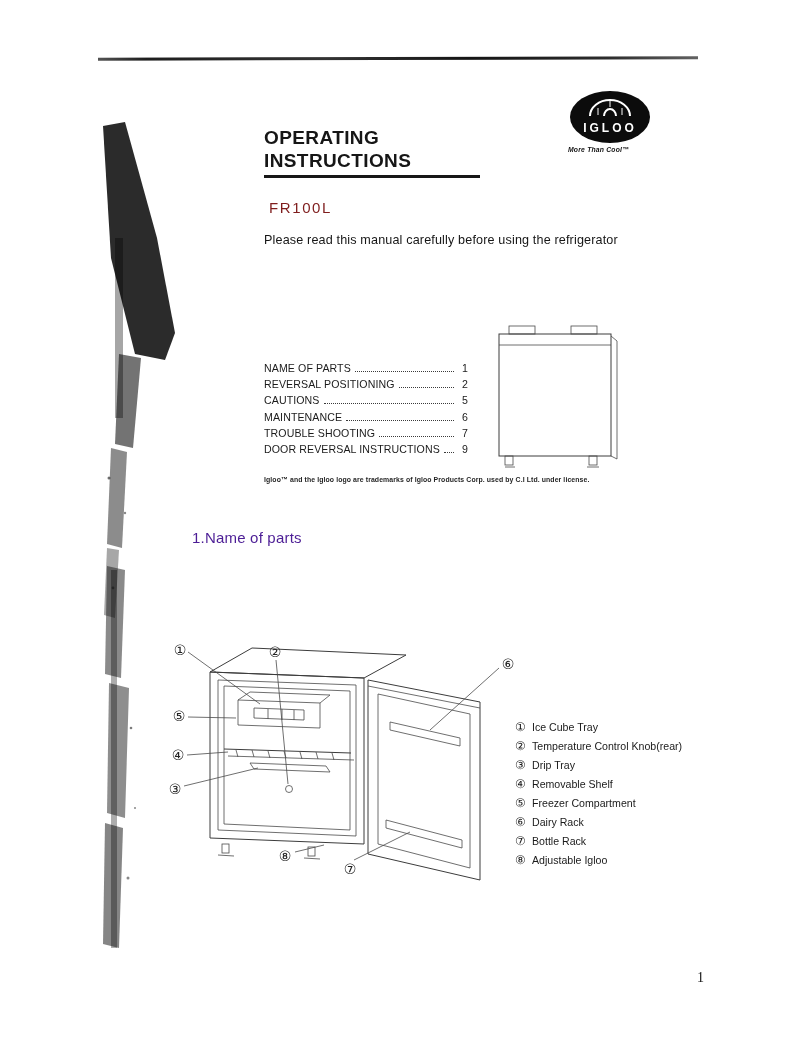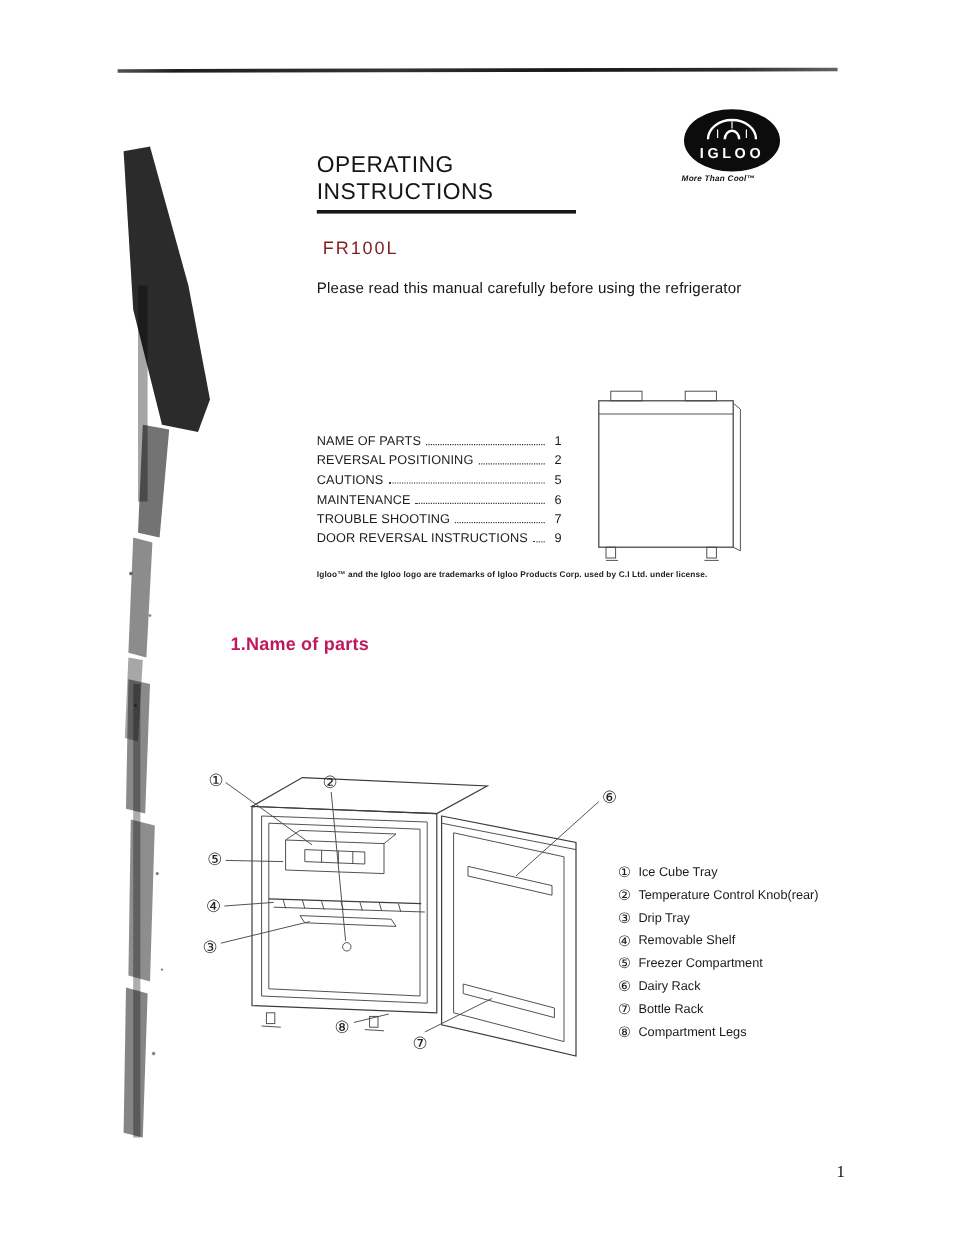--- a/index.html
+++ b/index.html
@@ -18,21 +18,21 @@
   .scanline-top{
     left:98px;top:57px;width:600px;height:3px;
     background:linear-gradient(90deg,#444 0%,#0a0a0a 8%,#222 38%,#000 62%,#1a1a1a 85%,#555 100%);
     transform:rotate(-0.12deg);
     opacity:.92;
   }
 
   
   .title{
     left:264px;top:126px;
-    font-size:19px;font-weight:normal;letter-spacing:.4px;
+    font-size:19px;font-weight:bold;letter-spacing:.4px;
     line-height:23px;color:#161616;
   }
   .title-underline{left:264px;top:175px;width:216px;height:3px;background:#171717;}
   .model{left:269px;top:199px;font-size:15px;letter-spacing:1.6px;font-weight:500;color:#7f1d1d;}
   .notice{left:264px;top:233px;font-size:12.6px;font-weight:400;letter-spacing:.15px;white-space:nowrap;color:#161616;}
   .logo-wrap{left:568px;top:90px;width:84px;text-align:left;}
   .logo-tagline{
     margin-top:2px;font-size:6.8px;font-style:italic;font-weight:bold;
     letter-spacing:.2px;color:#111;
   }
@@ -40,21 +40,21 @@
   
   .toc{left:264px;top:362px;width:204px;}
   .toc-row{display:flex;align-items:baseline;height:16.2px;font-size:10.6px;font-weight:500;color:#1b1b1b;letter-spacing:.1px;}
   .toc-label{white-space:nowrap;text-align:center;}
   .toc-leader{flex:1;border-bottom:1px dotted #3a3a3a;margin:0 4px 3px 4px;min-width:10px;}
   .toc-page{width:10px;text-align:right;}
 
   .trademark{left:264px;top:476px;font-size:6.9px;font-weight:bold;letter-spacing:.1px;white-space:nowrap;color:#1f1f1f;}
 
   
-  .section-title{left:192px;top:529px;font-size:15px;font-weight:bold;color:#be185d;letter-spacing:.2px;}
+  .section-title{left:192px;top:529px;font-size:15px;font-weight:normal;color:#4c1d95;letter-spacing:.2px;}
   .legend{left:515px;top:717px;width:180px;}
   .legend-row{display:flex;align-items:center;height:19px;font-size:10.6px;font-weight:500;color:#1a1a1a;white-space:nowrap;}
   .legend-num{width:17px;font-size:12px;}
   .page-num{left:697px;top:970px;font-family:"Liberation Serif", serif;font-size:14px;color:#111;}
 
   svg{display:block;}
   .lw{stroke:#3c3c3c;stroke-width:1;fill:none;}
   .lw2{stroke:#4a4a4a;stroke-width:.8;fill:none;}
   .callout{font-family:"DejaVu Sans", sans-serif;font-size:14px;fill:#222;}
 </style>
@@ -247,19 +247,19 @@
     <div class="legend-row">
       <span class="legend-num">⑥</span>
       <span>Dairy Rack</span>
     </div>
     <div class="legend-row">
       <span class="legend-num">⑦</span>
       <span>Bottle Rack</span>
     </div>
     <div class="legend-row">
       <span class="legend-num">⑧</span>
-      <span>Compartment Legs</span>
+      <span>Adjustable Igloo</span>
     </div>
   </div>
 
   <div class="abs page-num">1</div>
 
 </div>
 
 </body></html>

